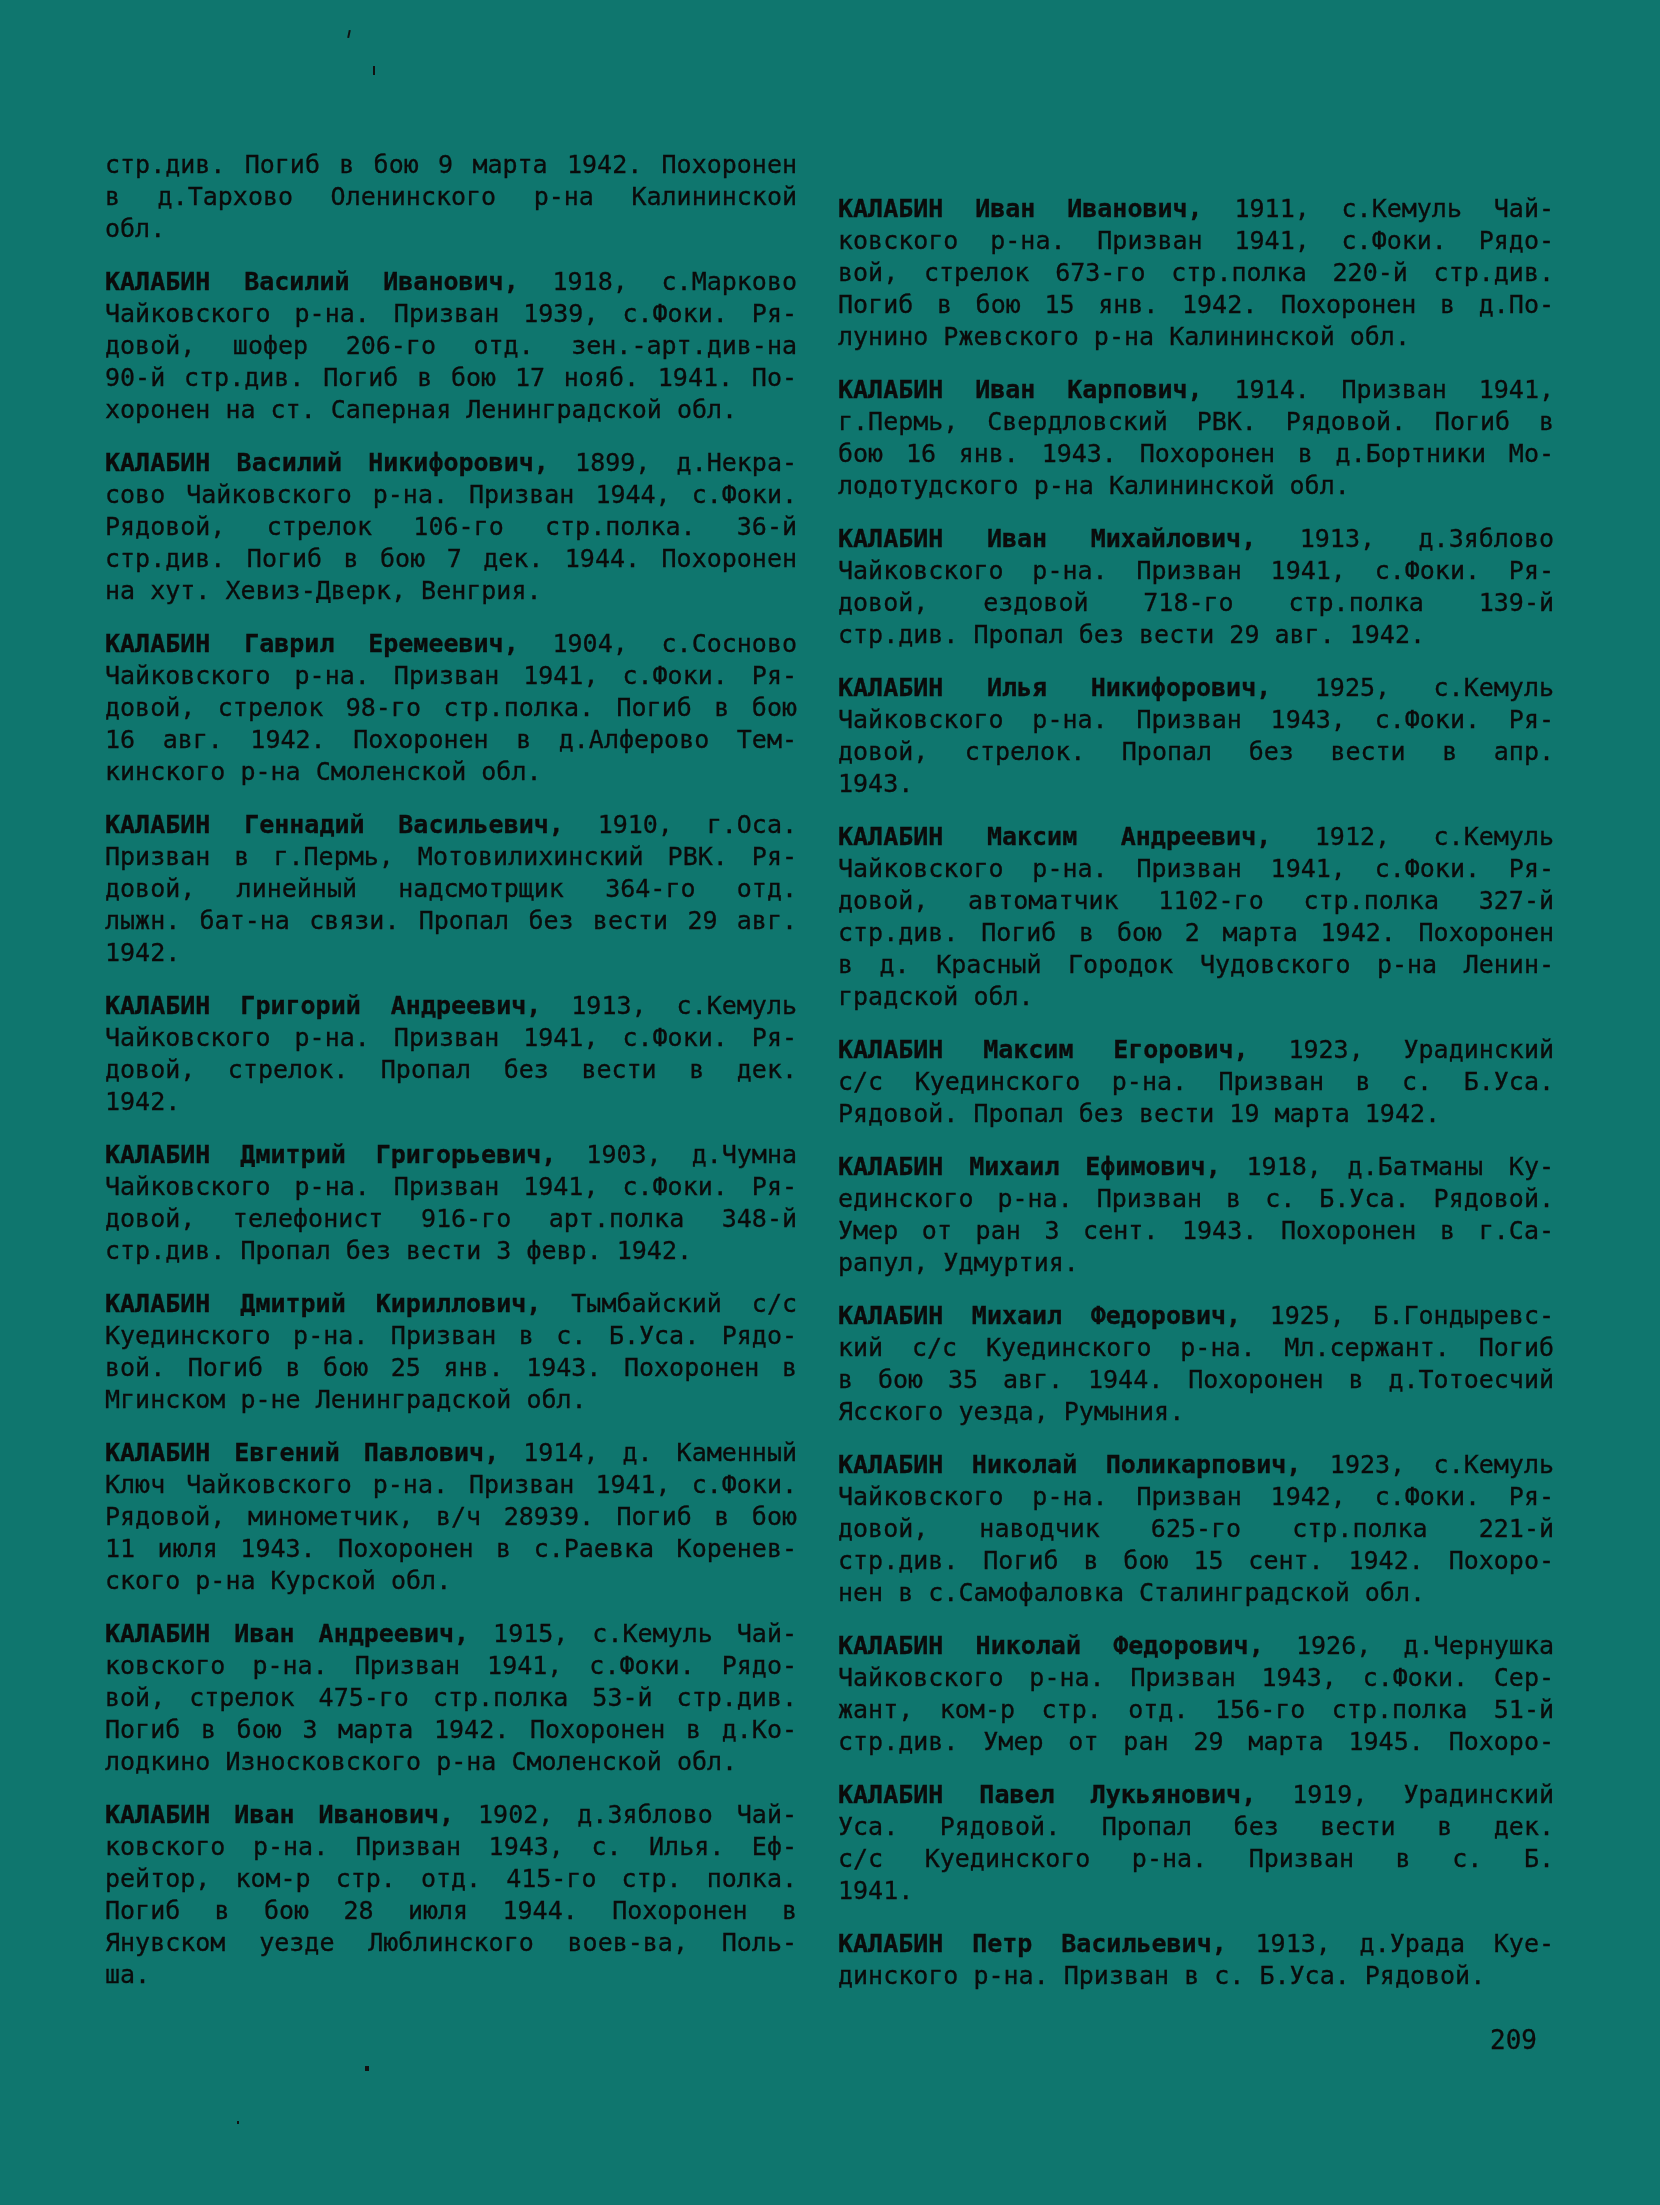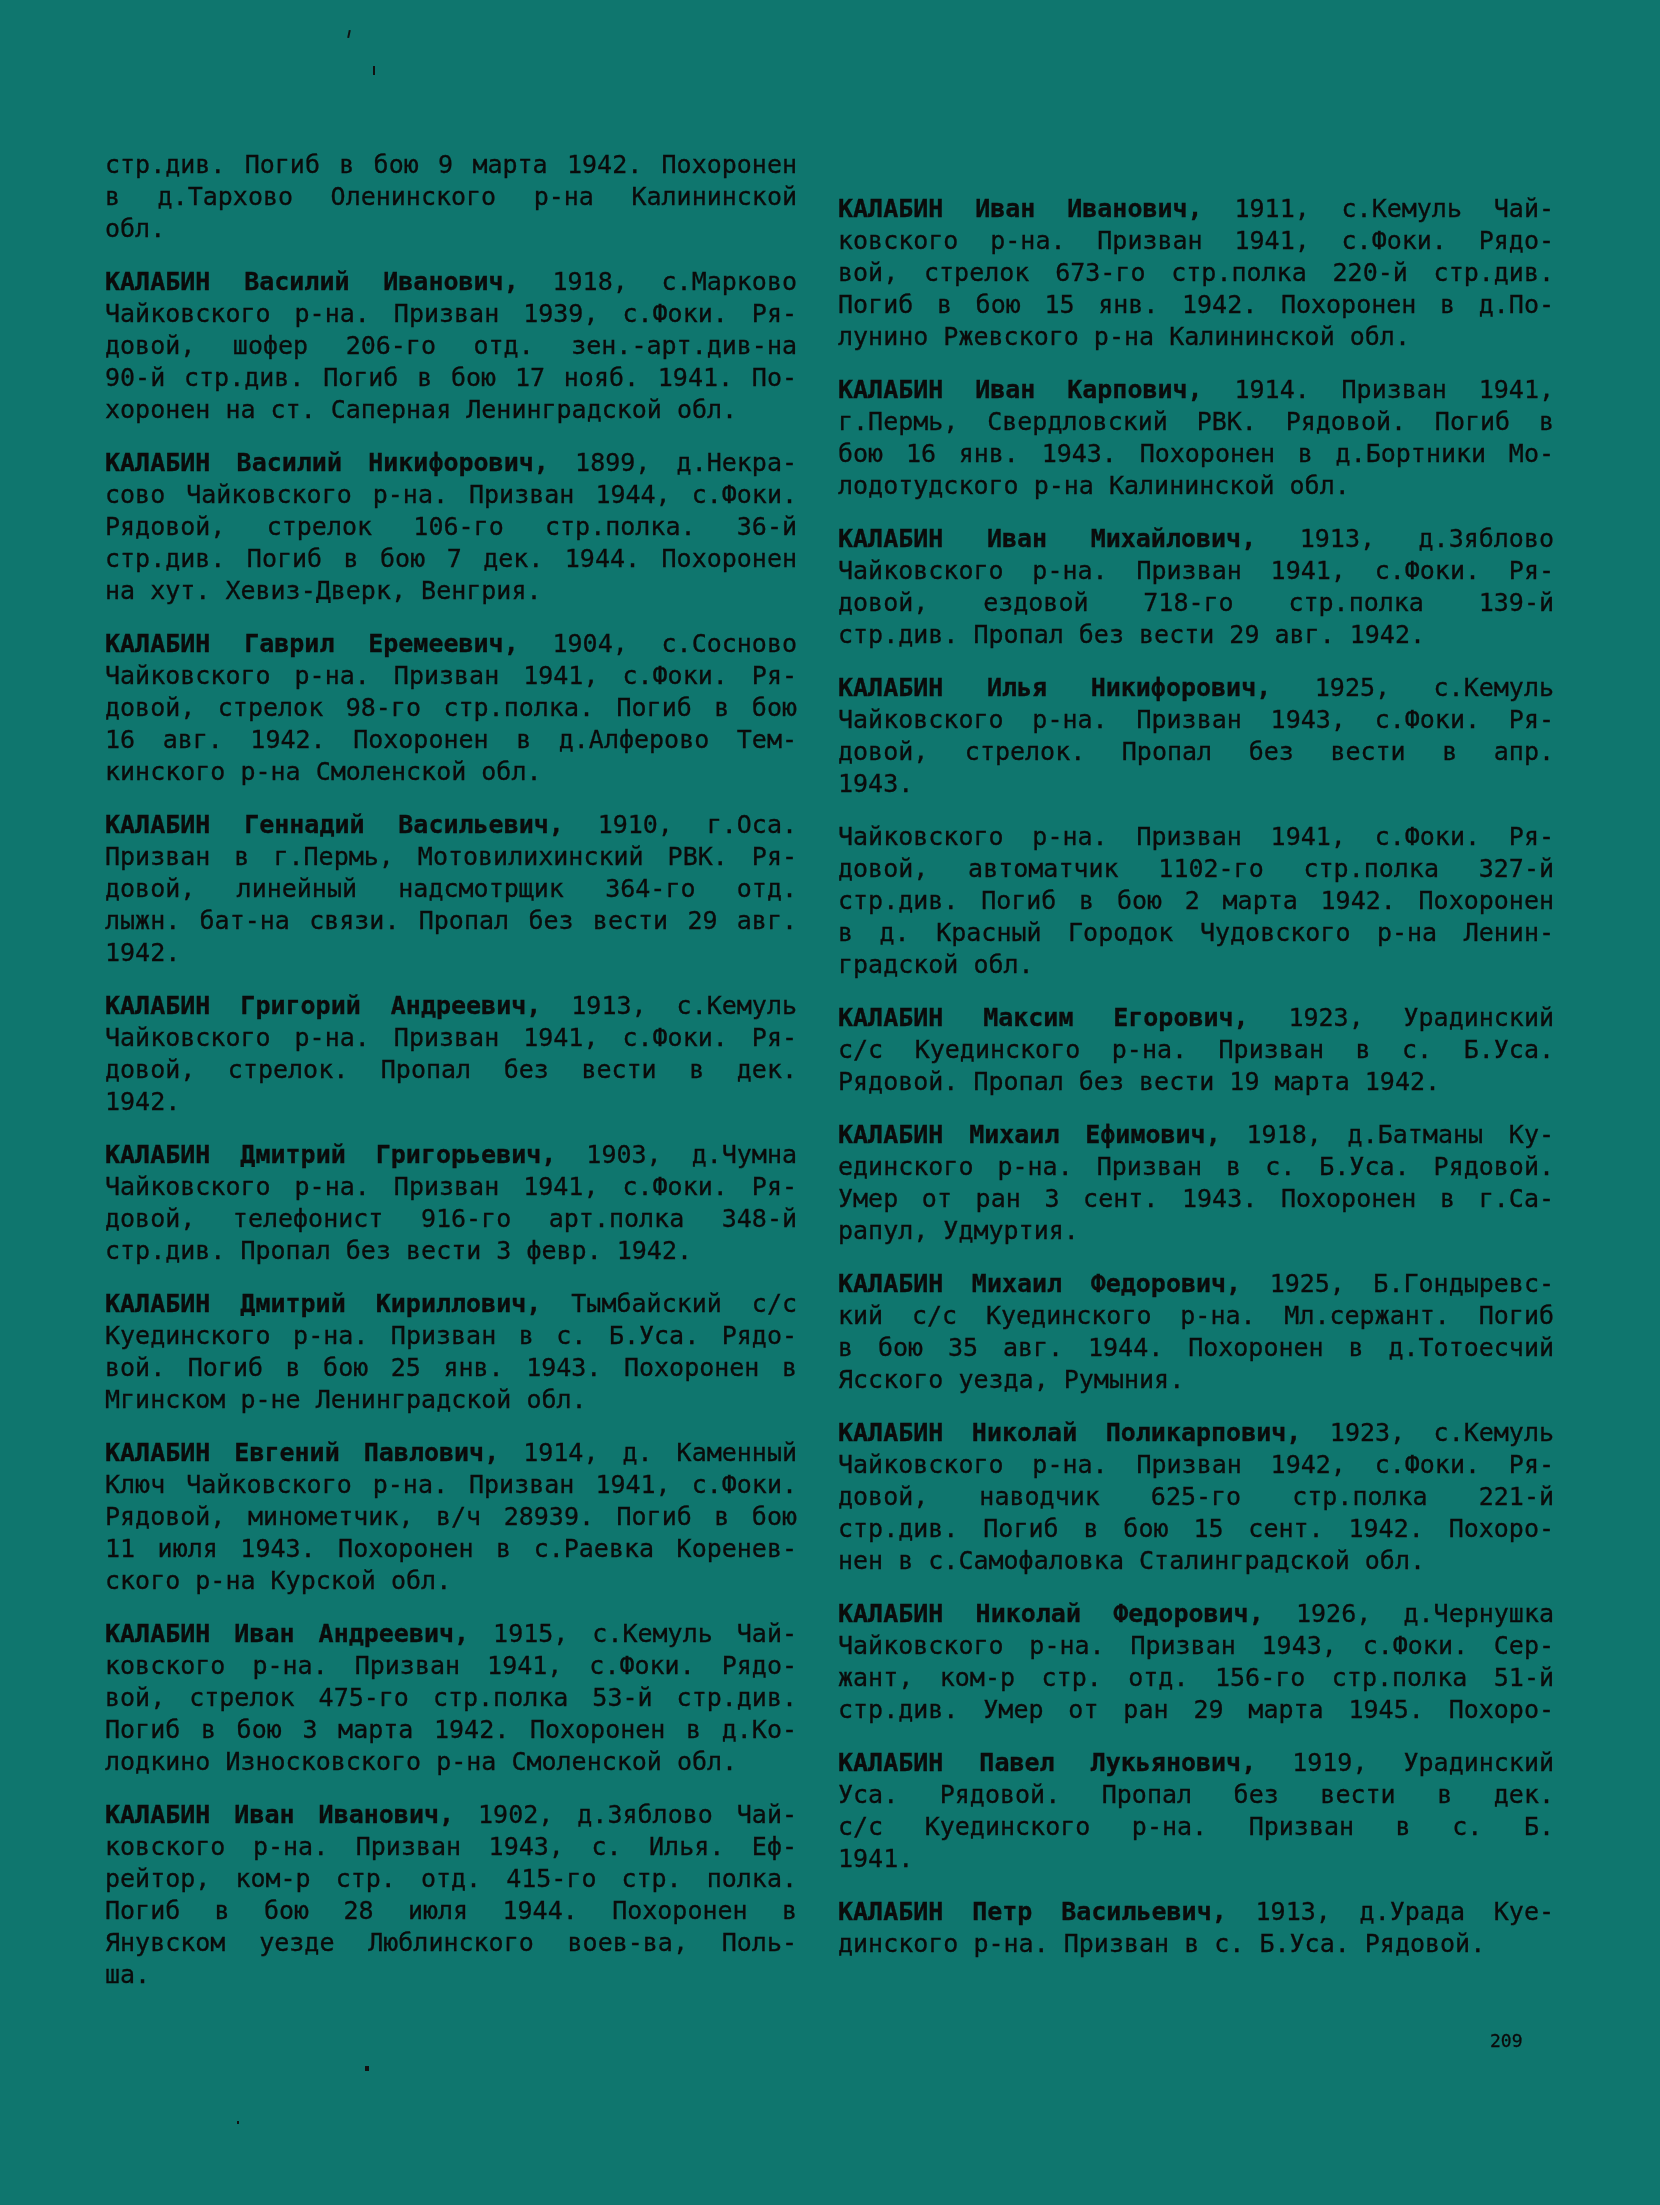--- a/index.html
+++ b/index.html
@@ -24,21 +24,21 @@
     color: #0b0b0b;
     text-align: justify;
     text-align-last: justify;
     -webkit-text-stroke: 0.3px #0b0b0b;
   }
   .line.last { text-align-last: left; }
   .surname { font-weight: bold; }
   .page-number {
     position: absolute;
     left: 1490px; top: 2026px;
-    font-size: 18px; line-height: 29px;
+    font-size: 26px; line-height: 29px;
     color: #0b0b0b;
     -webkit-text-stroke: 0.3px #0b0b0b;
   }
   .speck { position: absolute; background: #111; }
   .speck-1 { left: 348px; top: 30px;  width: 2px; height: 7.8px; transform: rotate(12deg); }
   .speck-2 { left: 373px; top: 66px; width: 2px; height: 8.5px; }
   .speck-3 { left: 365px; top: 2066px; width: 3.9px; height: 4.6px; }
   .speck-4 { left: 237px; top: 2121px; width: 2px; height: 2.6px; }
 </style>
 </head>
@@ -145,20 +145,21 @@
         <div class="line">довой, ездовой 718-го стр.полка 139-й</div>
         <div class="line last">стр.див. Пропал без вести 29 авг. 1942.</div>
       </div>
       <div class="entry">
         <div class="line"><span class="surname">КАЛАБИН Илья Никифорович,</span> 1925, с.Кемуль</div>
         <div class="line">Чайковского р-на. Призван 1943, с.Фоки. Ря-</div>
         <div class="line">довой, стрелок. Пропал без вести в апр.</div>
         <div class="line last">1943.</div>
       </div>
       <div class="entry">
+        <div class="line"><span class="surname">КАЛАБИН Максим Андреевич,</span> 1912, с.Кемуль</div>
         <div class="line">Чайковского р-на. Призван 1941, с.Фоки. Ря-</div>
         <div class="line">довой, автоматчик 1102-го стр.полка 327-й</div>
         <div class="line">стр.див. Погиб в бою 2 марта 1942. Похоронен</div>
         <div class="line">в д. Красный Городок Чудовского р-на Ленин-</div>
         <div class="line last">градской обл.</div>
       </div>
       <div class="entry">
         <div class="line"><span class="surname">КАЛАБИН Максим Егорович,</span> 1923, Урадинский</div>
         <div class="line">с/с Куединского р-на. Призван в с. Б.Уса.</div>
         <div class="line last">Рядовой. Пропал без вести 19 марта 1942.</div>

